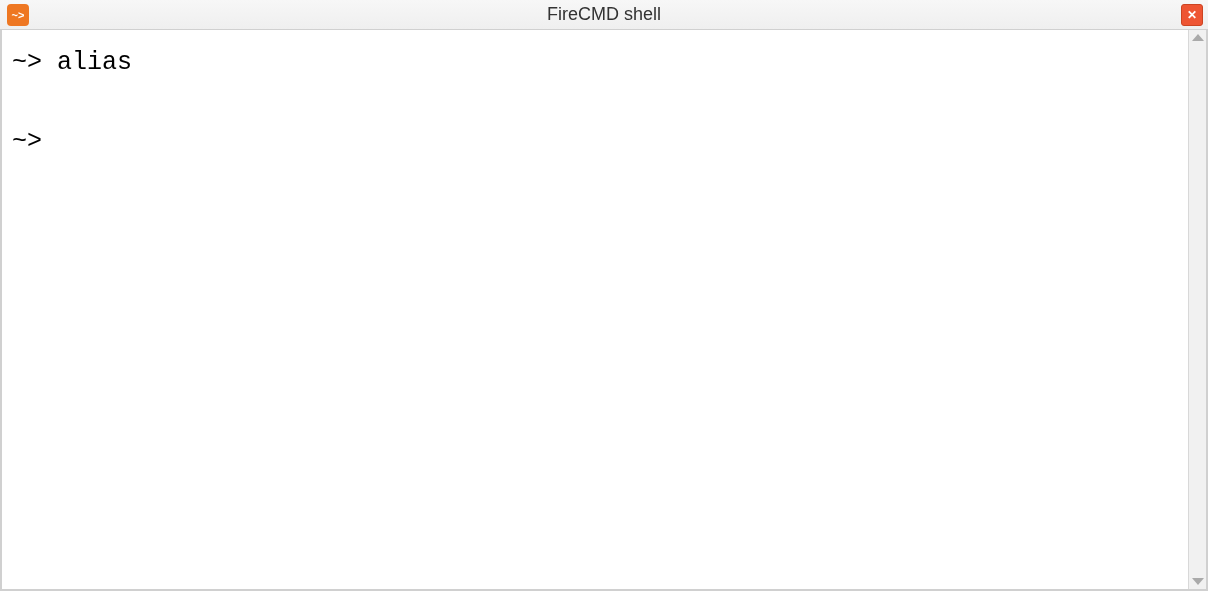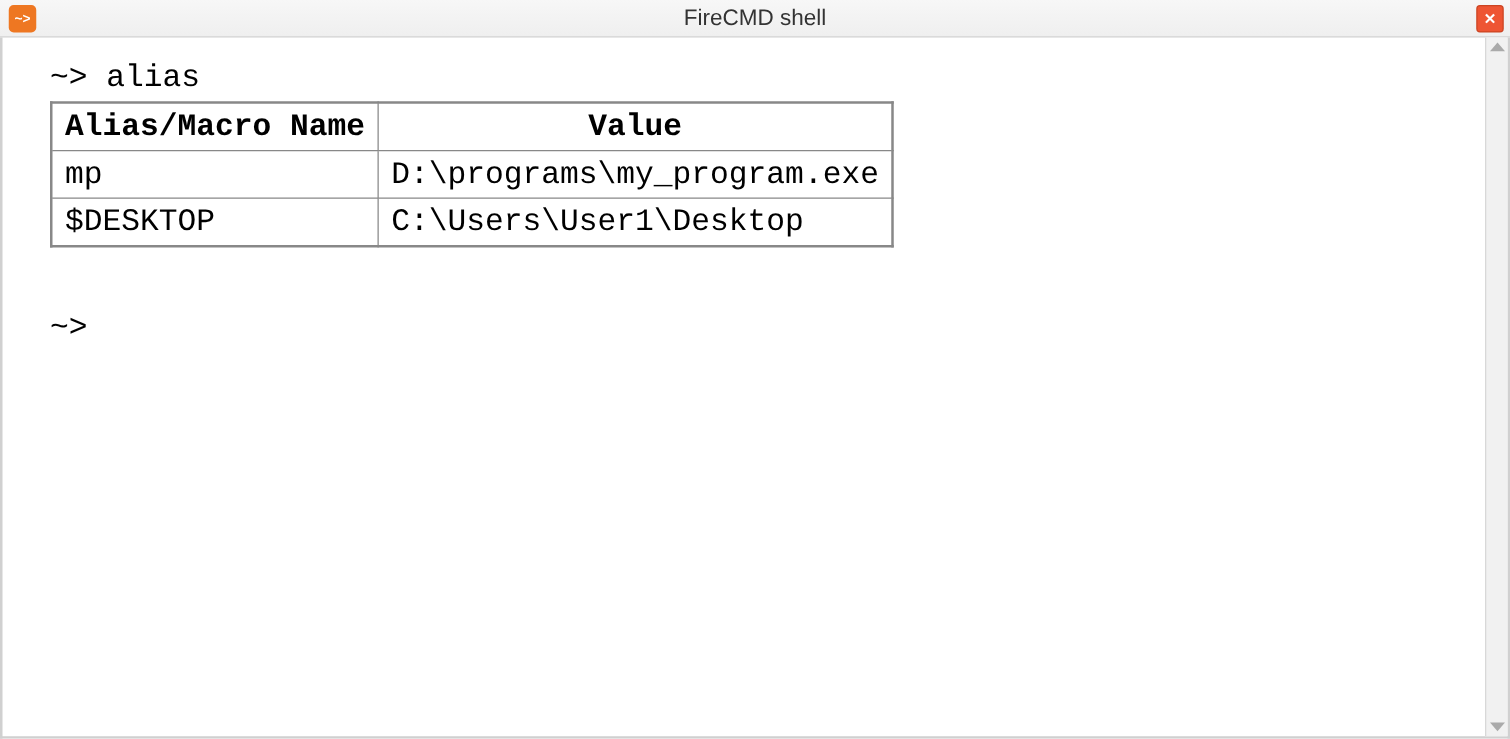--- a/index.html
+++ b/index.html
@@ -65,21 +65,20 @@
       display: flex;
       height: calc(100% - 30px);
       border: 2px solid #d0d0d0;
       border-top: none;
       background: #fff;
     }
     .terminal {
       flex: 1;
       padding: 18px 10px;
       overflow: hidden;
-      margin-left: 28px;
     }
     .prompt-line {
       font-size: 25px;
       font-family: Consolas, 'Courier New', monospace;
       color: #000;
       white-space: pre;
     }
     .alias-table {
       border-collapse: collapse;
       margin-top: 4px;
@@ -135,38 +134,20 @@
 
 <div class="titlebar">
   <div class="app-icon">~&gt;</div>
   <div class="title-text">FireCMD shell</div>
   <div class="close-btn">✕</div>
 </div>
 
 <div class="content-area">
   <div class="terminal">
     <div class="prompt-line"><span>~&gt;</span> <span>alias</span></div>
-    <table class="alias-table">
-      <thead>
-        <tr>
-          <th>Alias/Macro Name</th>
-          <th>Value</th>
-        </tr>
-      </thead>
-      <tbody>
-        <tr>
-          <td>mp</td>
-          <td>D:\programs\my_program.exe</td>
-        </tr>
-        <tr>
-          <td>$DESKTOP</td>
-          <td>C:\Users\User1\Desktop</td>
-        </tr>
-      </tbody>
-    </table>
     <div class="space-gap"></div>
     <div class="prompt-line"><span>~&gt;</span></div>
   </div>
   <div class="scrollbar">
     <div class="scroll-arrow up"></div>
     <div class="scroll-arrow down"></div>
   </div>
 </div>
 
 </body></html>

